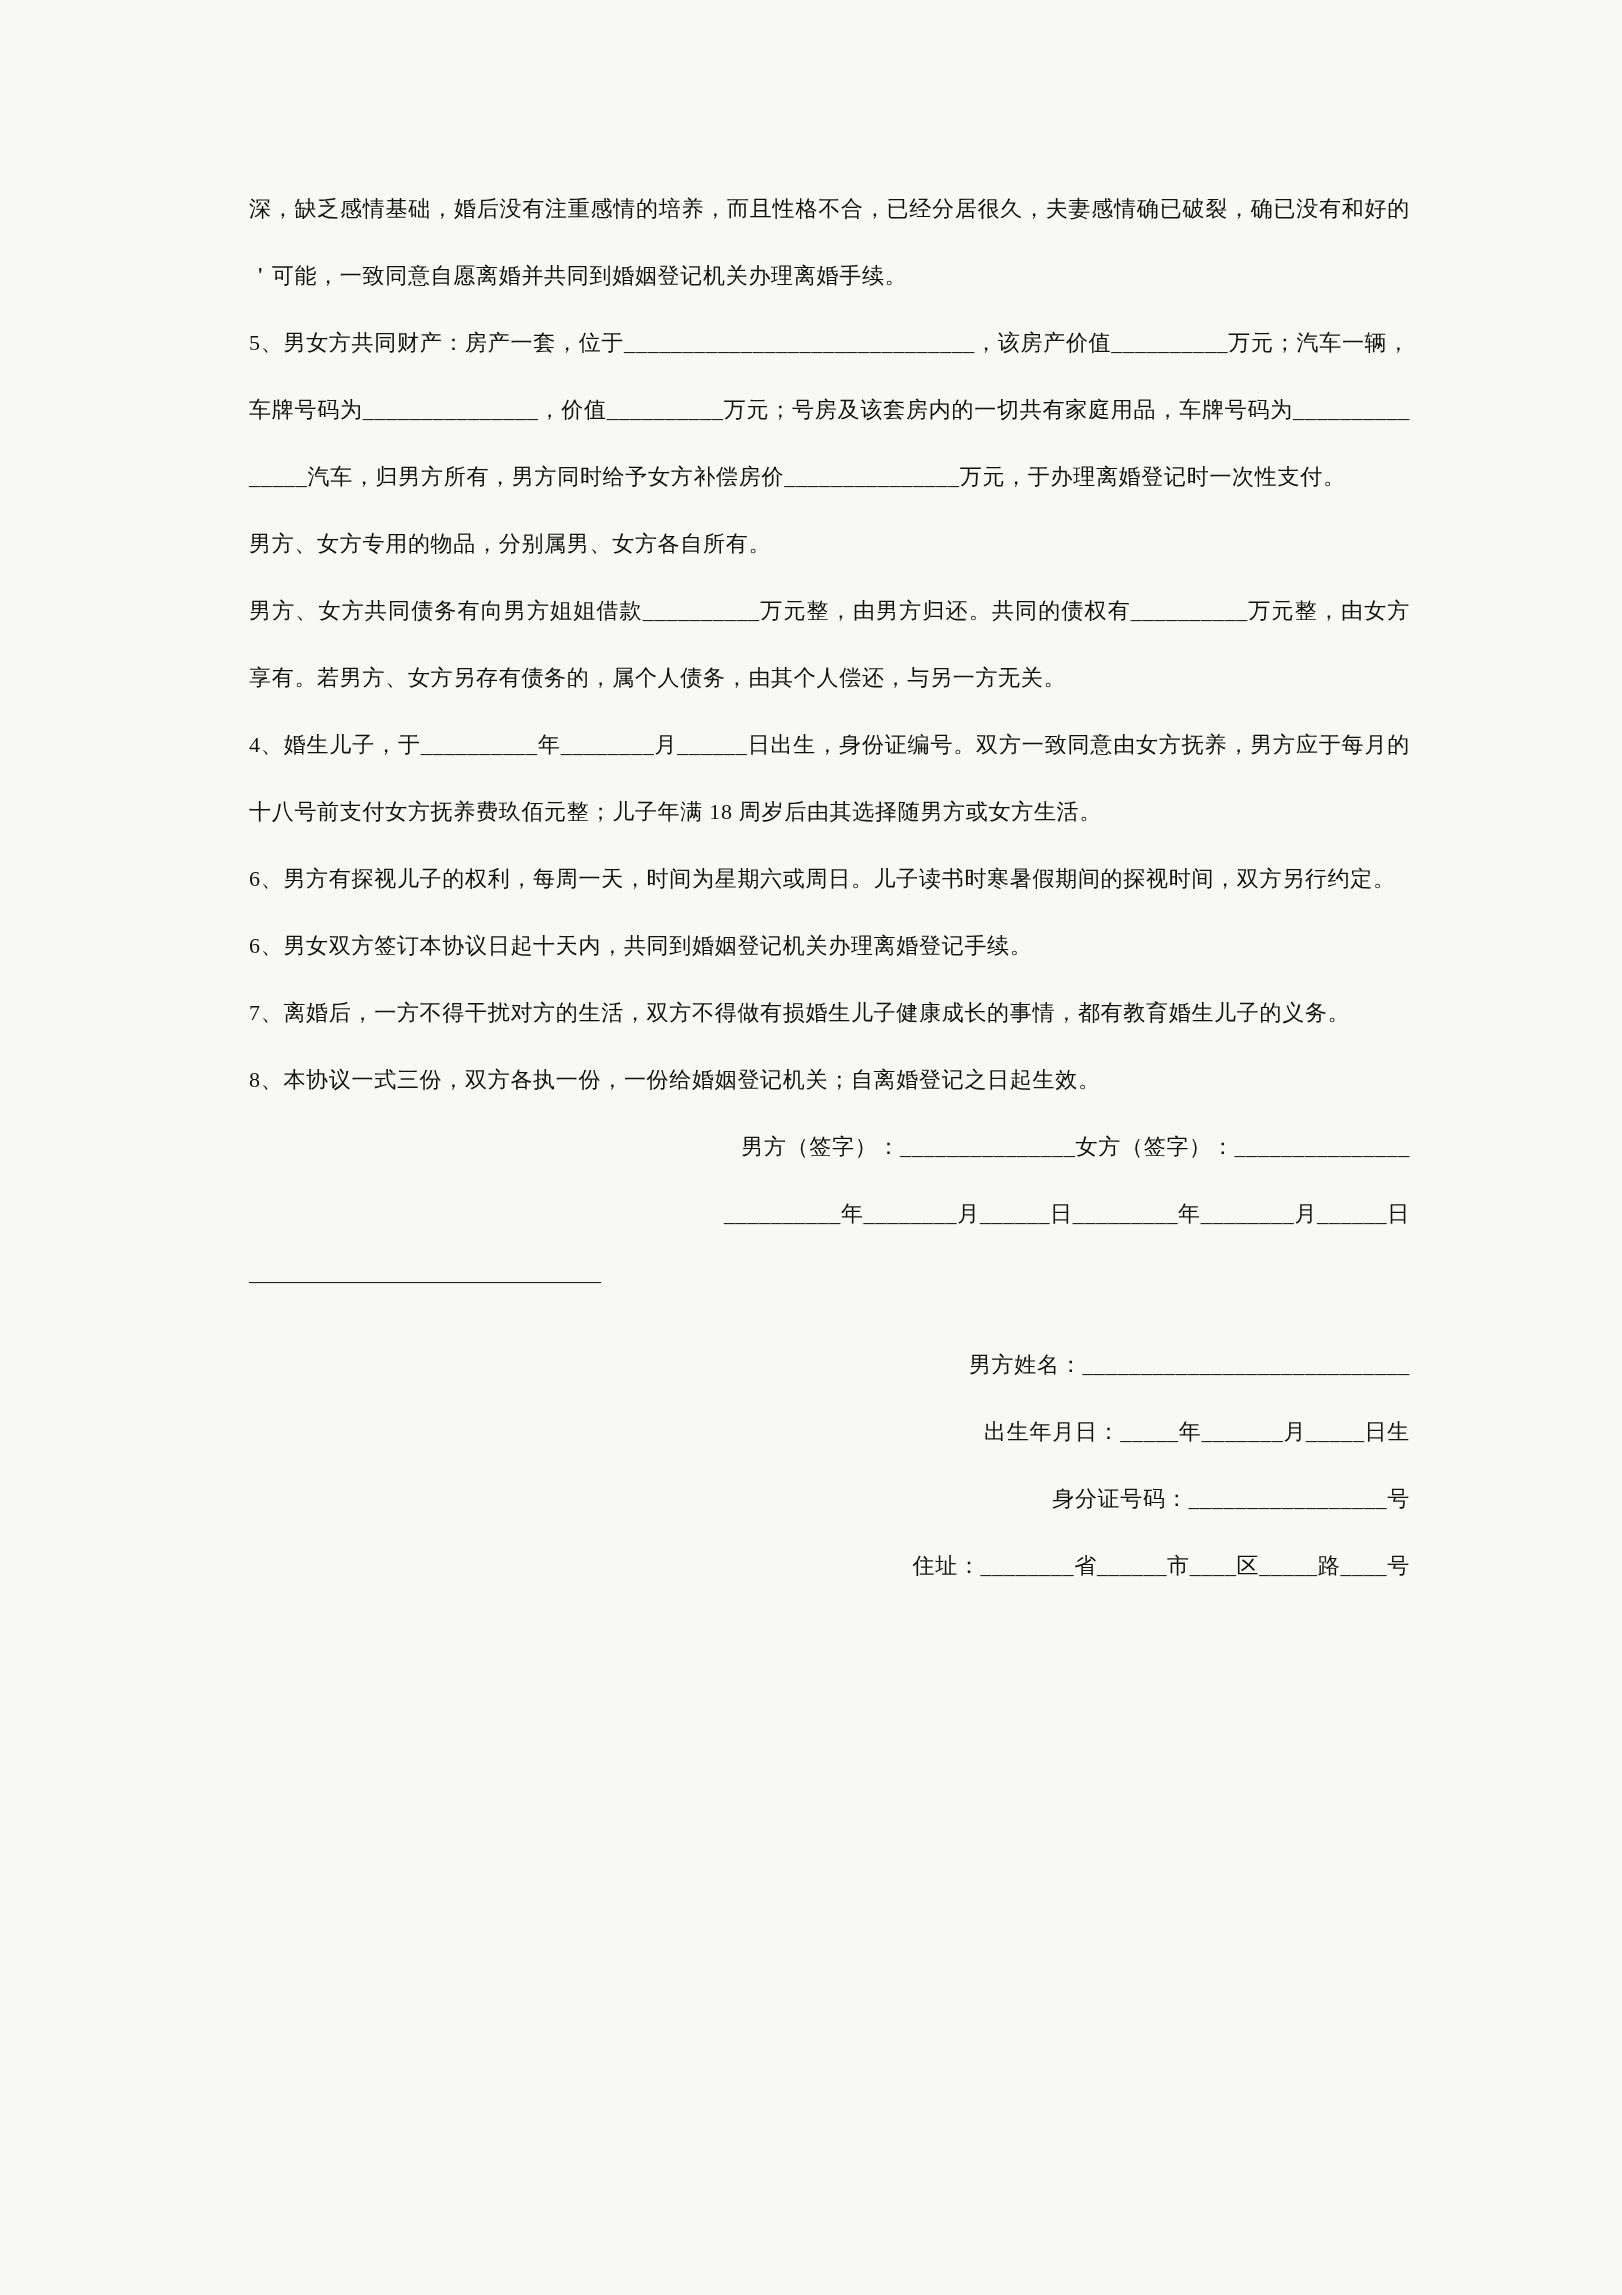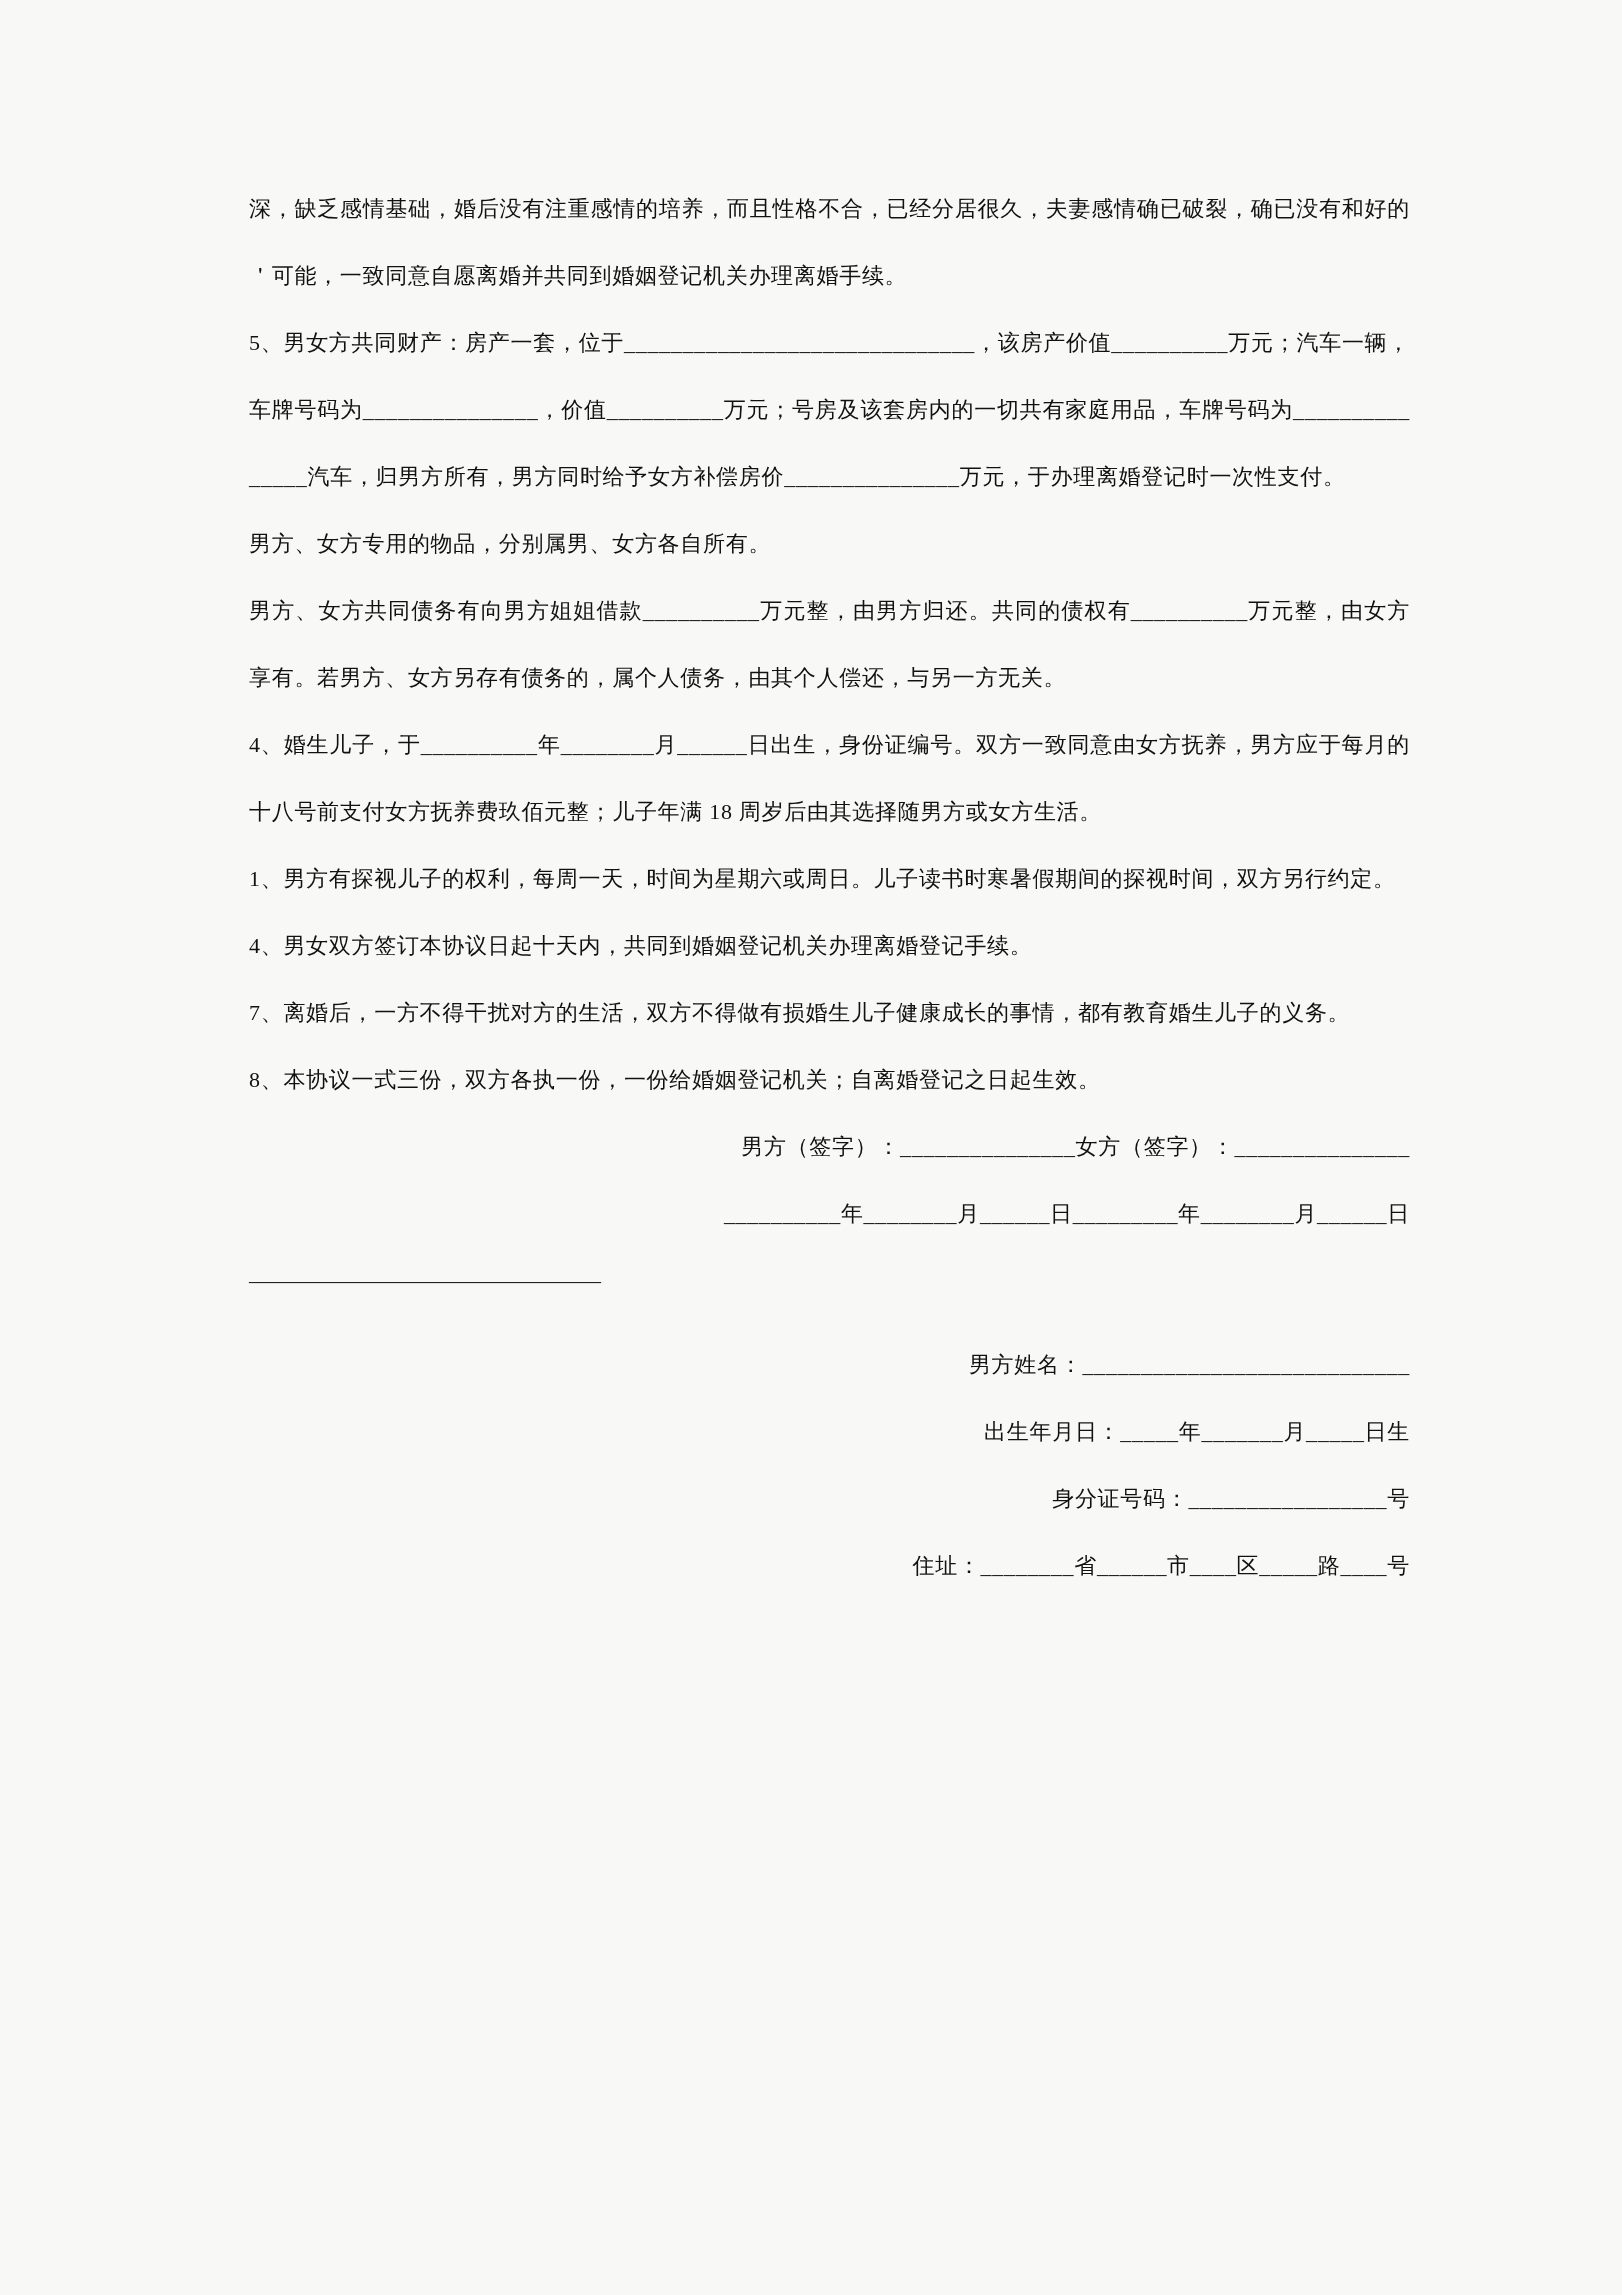--- a/index.html
+++ b/index.html
@@ -49,22 +49,22 @@
 </head>
 <body>
 
 <div class="page">
   <div class="doc-body">
       <p class="para">深，缺乏感情基础，婚后没有注重感情的培养，而且性格不合，已经分居很久，夫妻感情确已破裂，确已没有和好的＇可能，一致同意自愿离婚并共同到婚姻登记机关办理离婚手续。</p>
       <p class="para">5、男女方共同财产：房产一套，位于______________________________，该房产价值__________万元；汽车一辆，车牌号码为_______________，价值__________万元；号房及该套房内的一切共有家庭用品，车牌号码为_______________汽车，归男方所有，男方同时给予女方补偿房价_______________万元，于办理离婚登记时一次性支付。</p>
       <p class="para">男方、女方专用的物品，分别属男、女方各自所有。</p>
       <p class="para">男方、女方共同债务有向男方姐姐借款__________万元整，由男方归还。共同的债权有__________万元整，由女方享有。若男方、女方另存有债务的，属个人债务，由其个人偿还，与另一方无关。</p>
       <p class="para">4、婚生儿子，于__________年________月______日出生，身份证编号。双方一致同意由女方抚养，男方应于每月的十八号前支付女方抚养费玖佰元整；儿子年满 18 周岁后由其选择随男方或女方生活。</p>
-      <p class="para">1、男方有探视儿子的权利，每周一天，时间为星期六或周日。儿子读书时寒暑假期间的探视时间，双方另行约定。</p>
-      <p class="para">4、男女双方签订本协议日起十天内，共同到婚姻登记机关办理离婚登记手续。</p>
+      <p class="para">6、男方有探视儿子的权利，每周一天，时间为星期六或周日。儿子读书时寒暑假期间的探视时间，双方另行约定。</p>
+      <p class="para">6、男女双方签订本协议日起十天内，共同到婚姻登记机关办理离婚登记手续。</p>
       <p class="para">7、离婚后，一方不得干扰对方的生活，双方不得做有损婚生儿子健康成长的事情，都有教育婚生儿子的义务。</p>
       <p class="para">8、本协议一式三份，双方各执一份，一份给婚姻登记机关；自离婚登记之日起生效。</p>
       <p class="para no-justify">男方（签字）：_______________女方（签字）：_______________</p>
       <p class="para no-justify">__________年________月______日_________年________月______日</p>
       <p class="para separator">————————————————</p>
       <p class="para no-justify gap-before">男方姓名：____________________________</p>
       <p class="para no-justify">出生年月日：_____年_______月_____日生</p>
       <p class="para no-justify">身分证号码：_________________号</p>
       <p class="para no-justify">住址：________省______市____区_____路____号</p>
     </div>

